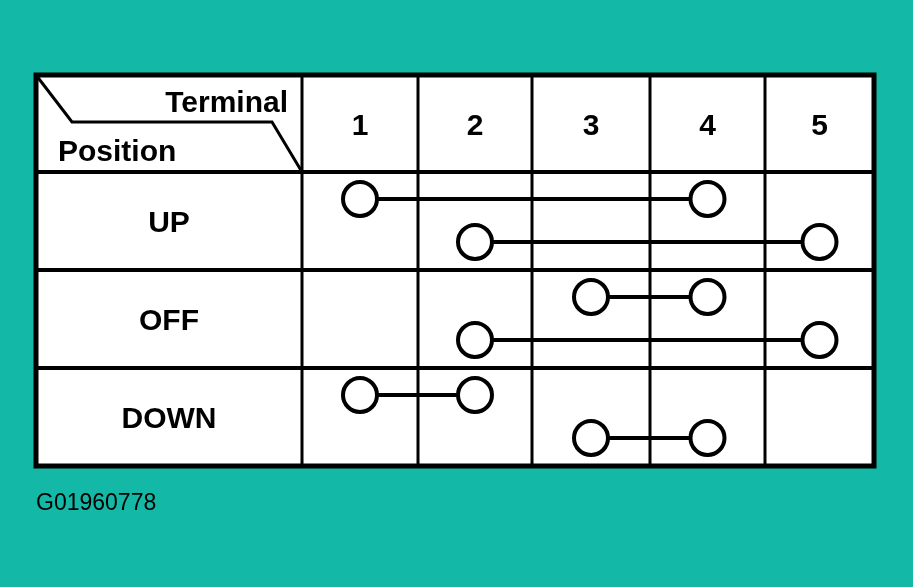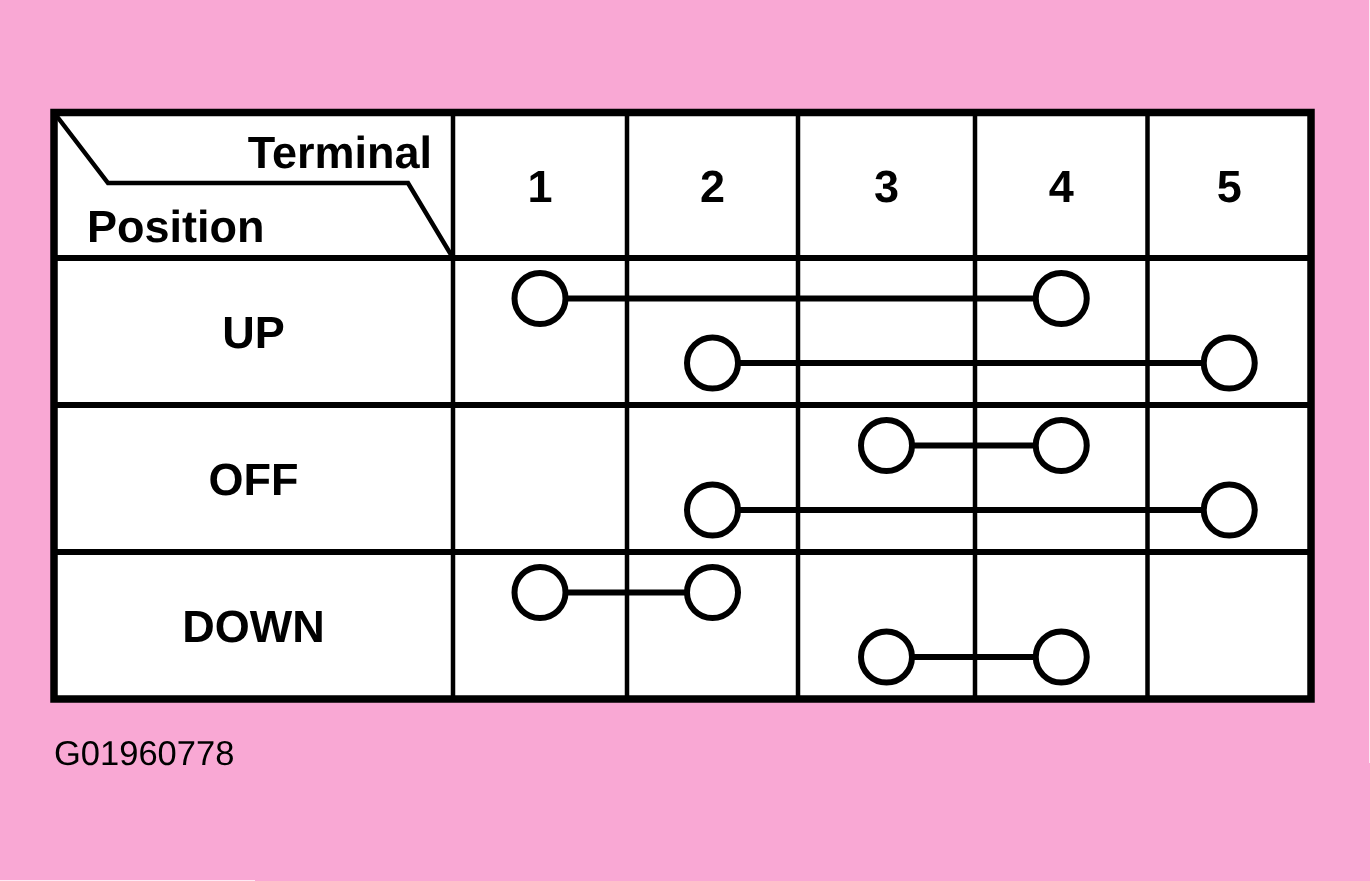--- a/index.html
+++ b/index.html
@@ -11,21 +11,21 @@
   body {
     width: 913px;
     height: 587px;
     font-family: "Liberation Sans", sans-serif;
     overflow: hidden;
   }
   #canvas {
     position: relative;
     width: 913px;
     height: 587px;
-    background: #f9a8d4;
+    background: #14b8a6;
   }
   svg#diagram {
     position: absolute;
     top: 0;
     left: 0;
     width: 913px;
     height: 587px;
     display: block;
   }
   .outer-border {

